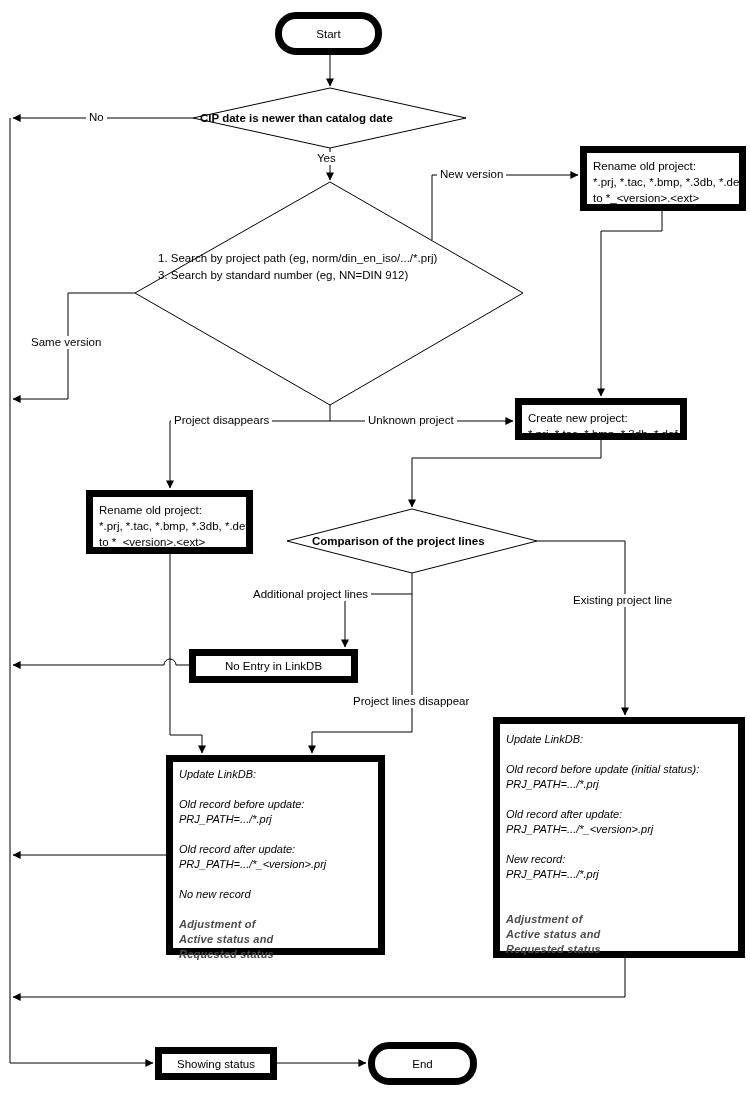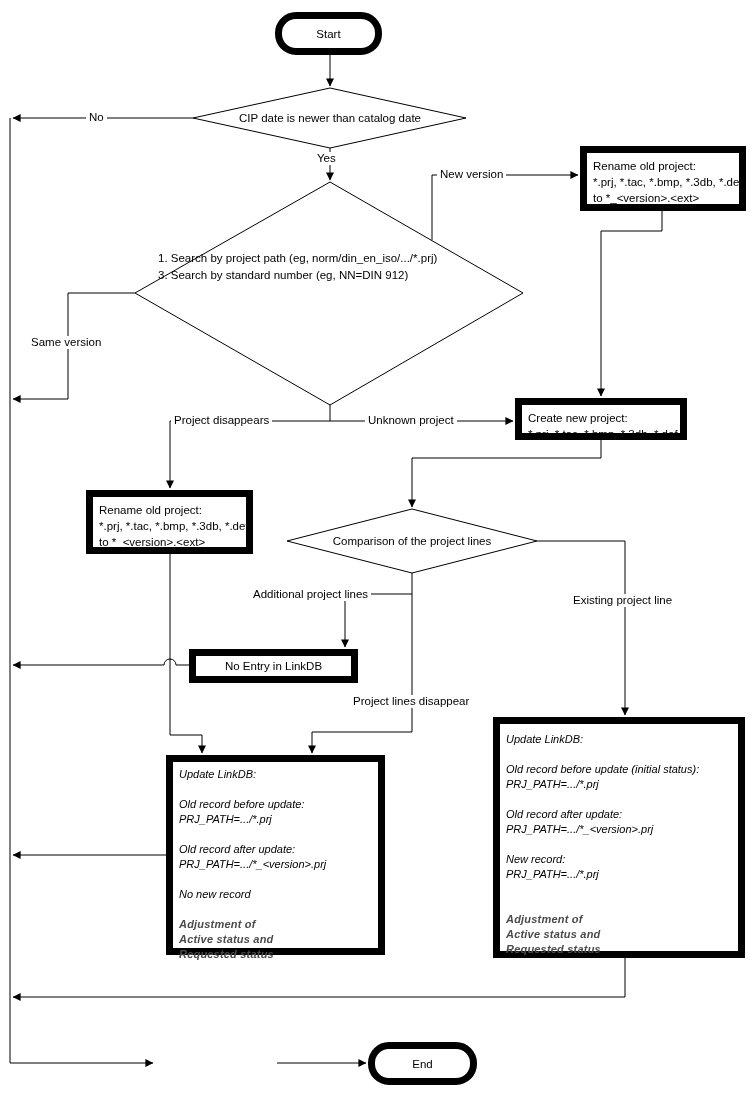--- a/index.html
+++ b/index.html
@@ -12,21 +12,21 @@
     position:absolute;box-sizing:border-box;border:7px solid #000000;background:#fff;
     font-size:11.5px;
   }
   .stadium{border-radius:21px;display:flex;align-items:center;justify-content:center;}
   .proc{padding:5px 6px;line-height:16px;white-space:nowrap;}
   .proc-center{display:flex;align-items:center;justify-content:center;}
   .bigbox{padding-top:5px;padding-left:6px;padding-right:4px;}
   .bl{height:15px;line-height:15px;font-size:11px;white-space:nowrap;font-style:italic;}
   .bl.emph{font-weight:bold;color:#4a4a4a;letter-spacing:0.2px;}
   .dtext{position:absolute;font-size:11.5px;line-height:17px;background:transparent;}
-  .center{text-align:center;}
+  .center{font-weight:bold;}
   .edge-label{
     position:absolute;background:#fff;padding:0 3px;font-size:11.5px;line-height:13px;
     white-space:nowrap;
   }
 </style>
 </head>
 <body>
 
 <div id="canvas">
 
@@ -129,20 +129,23 @@
     <div class="bl"></div>
     <div class="bl">New record:</div>
     <div class="bl">PRJ_PATH=.../*.prj</div>
     <div class="bl"></div>
     <div class="bl"></div>
     <div class="bl emph">Adjustment of</div>
     <div class="bl emph">Active status and</div>
     <div class="bl emph">Requested status</div>
   </div>
 
+  <div class="node proc-center" style="left:155px;top:1047px;width:122px;height:33px;">
+    <span>Showing status</span>
+  </div>
 
   <span class="edge-label" style="left:86px;top:111px;">No</span>
   <span class="edge-label" style="left:314px;top:152px;">Yes</span>
   <span class="edge-label" style="left:437px;top:168px;">New version</span>
   <span class="edge-label" style="left:28px;top:336px;">Same version</span>
   <span class="edge-label" style="left:171px;top:414px;">Project disappears</span>
   <span class="edge-label" style="left:365px;top:414px;">Unknown project</span>
   <span class="edge-label" style="left:250px;top:588px;">Additional project lines</span>
   <span class="edge-label" style="left:350px;top:695px;">Project lines disappear</span>
   <span class="edge-label" style="left:570px;top:594px;">Existing project line</span>

